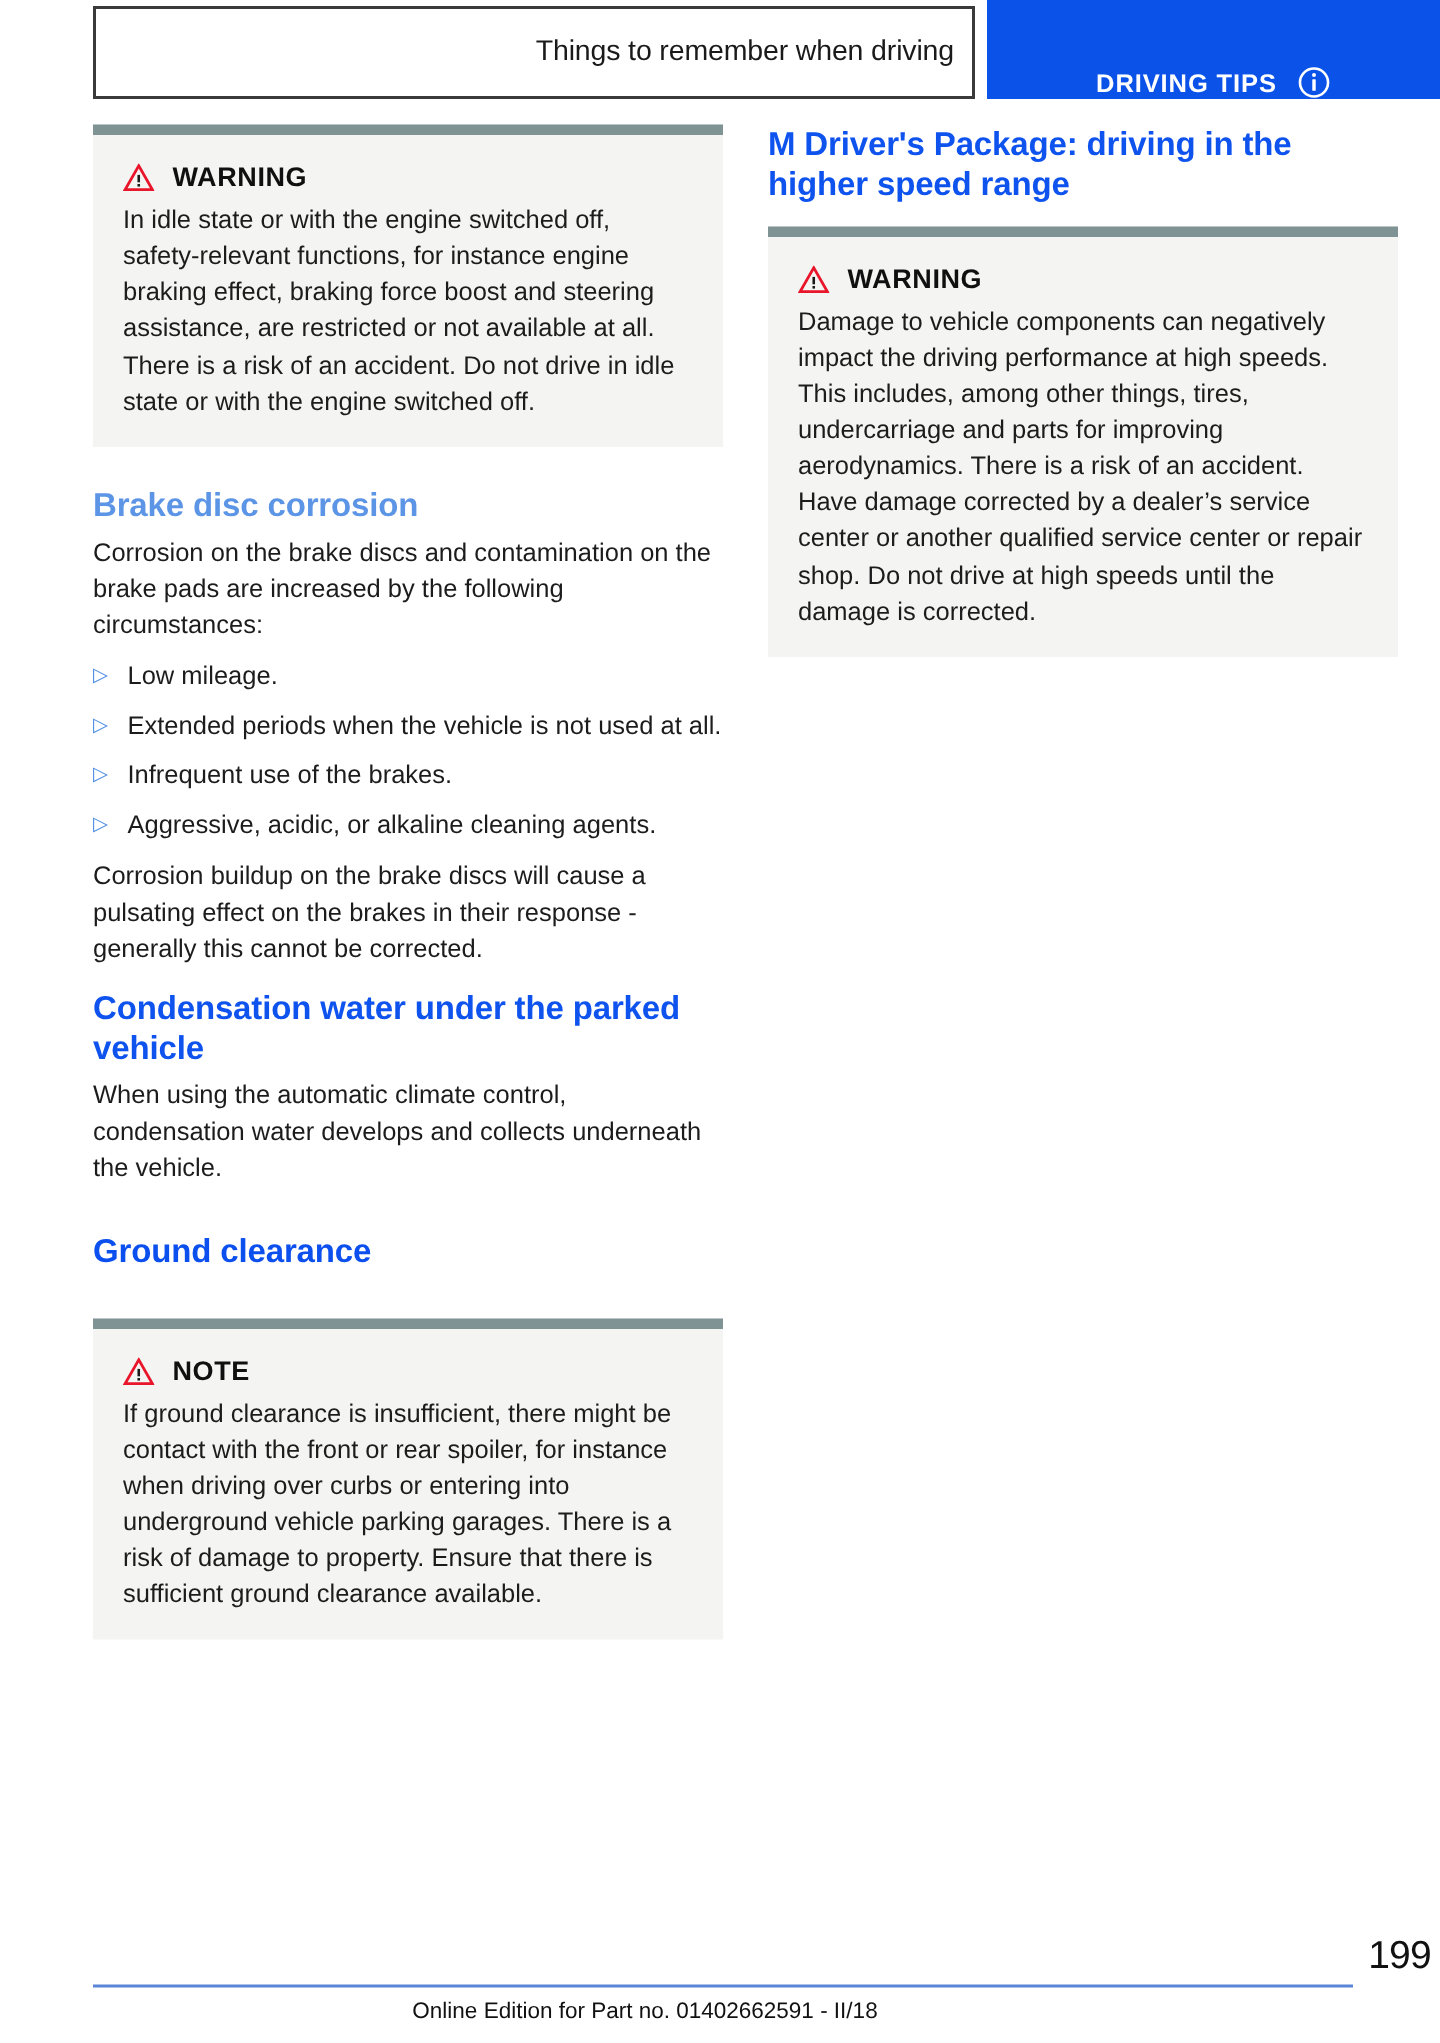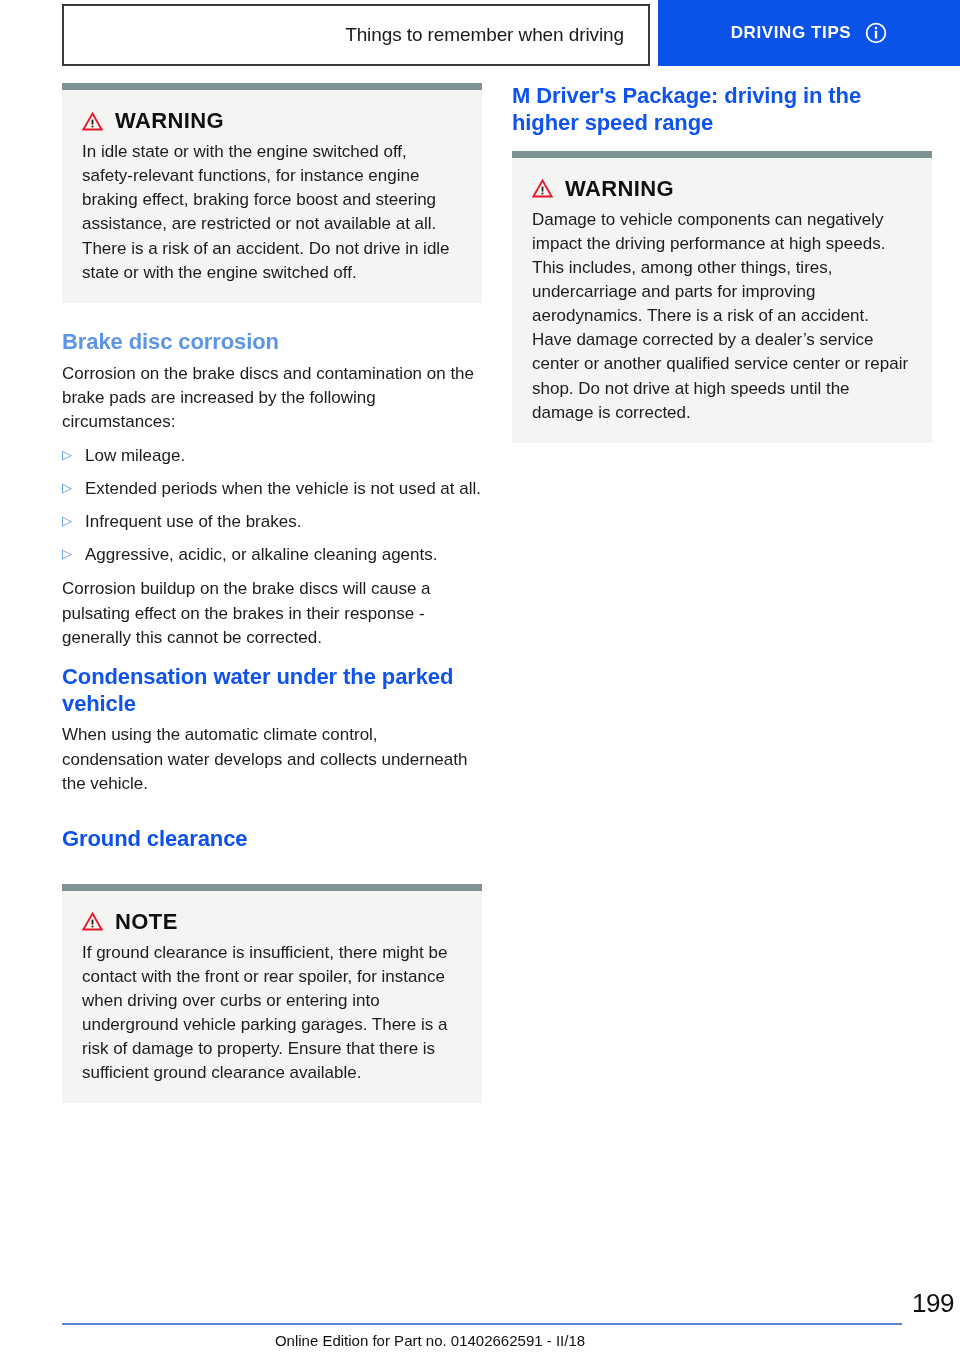--- a/index.html
+++ b/index.html
@@ -30,37 +30,37 @@
     left: 62px;
     top: 4px;
     width: 588px;
     height: 62px;
     box-sizing: border-box;
     border: 2px solid #3a3a3a;
     background: #ffffff;
     display: flex;
     align-items: center;
     justify-content: flex-end;
-    padding-right: 24px;
+    padding-right: 12px;
   }
   .header-tab-label {
     font-size: 19px;
     color: #1a1a1a;
     letter-spacing: -0.1px;
     white-space: nowrap;
   }
   .header-blue {
     position: absolute;
     left: 658px;
     top: 0px;
     width: 302px;
     height: 66px;
     background: #0b52e8;
     display: flex;
-    align-items: center;
+    align-items: flex-end;
     justify-content: center;
     gap: 14px;
   }
   .header-blue-label {
     font-size: 17px;
     font-weight: bold;
     color: #ffffff;
     letter-spacing: 0.6px;
   }
   .info-icon {
@@ -93,21 +93,21 @@
     padding: 0 0 18px 0;
     border-top: 7px solid #7f9294;
   }
   .notice-head {
     display: flex;
     align-items: center;
     gap: 12px;
     padding: 18px 20px 6px 20px;
   }
   .notice-title {
-    font-size: 22px;
+    font-size: 18px;
     font-weight: bold;
     color: #101010;
     letter-spacing: 0.4px;
   }
   .warn-icon {
     width: 21px;
     height: 19px;
     flex: 0 0 auto;
     display: block;
   }

